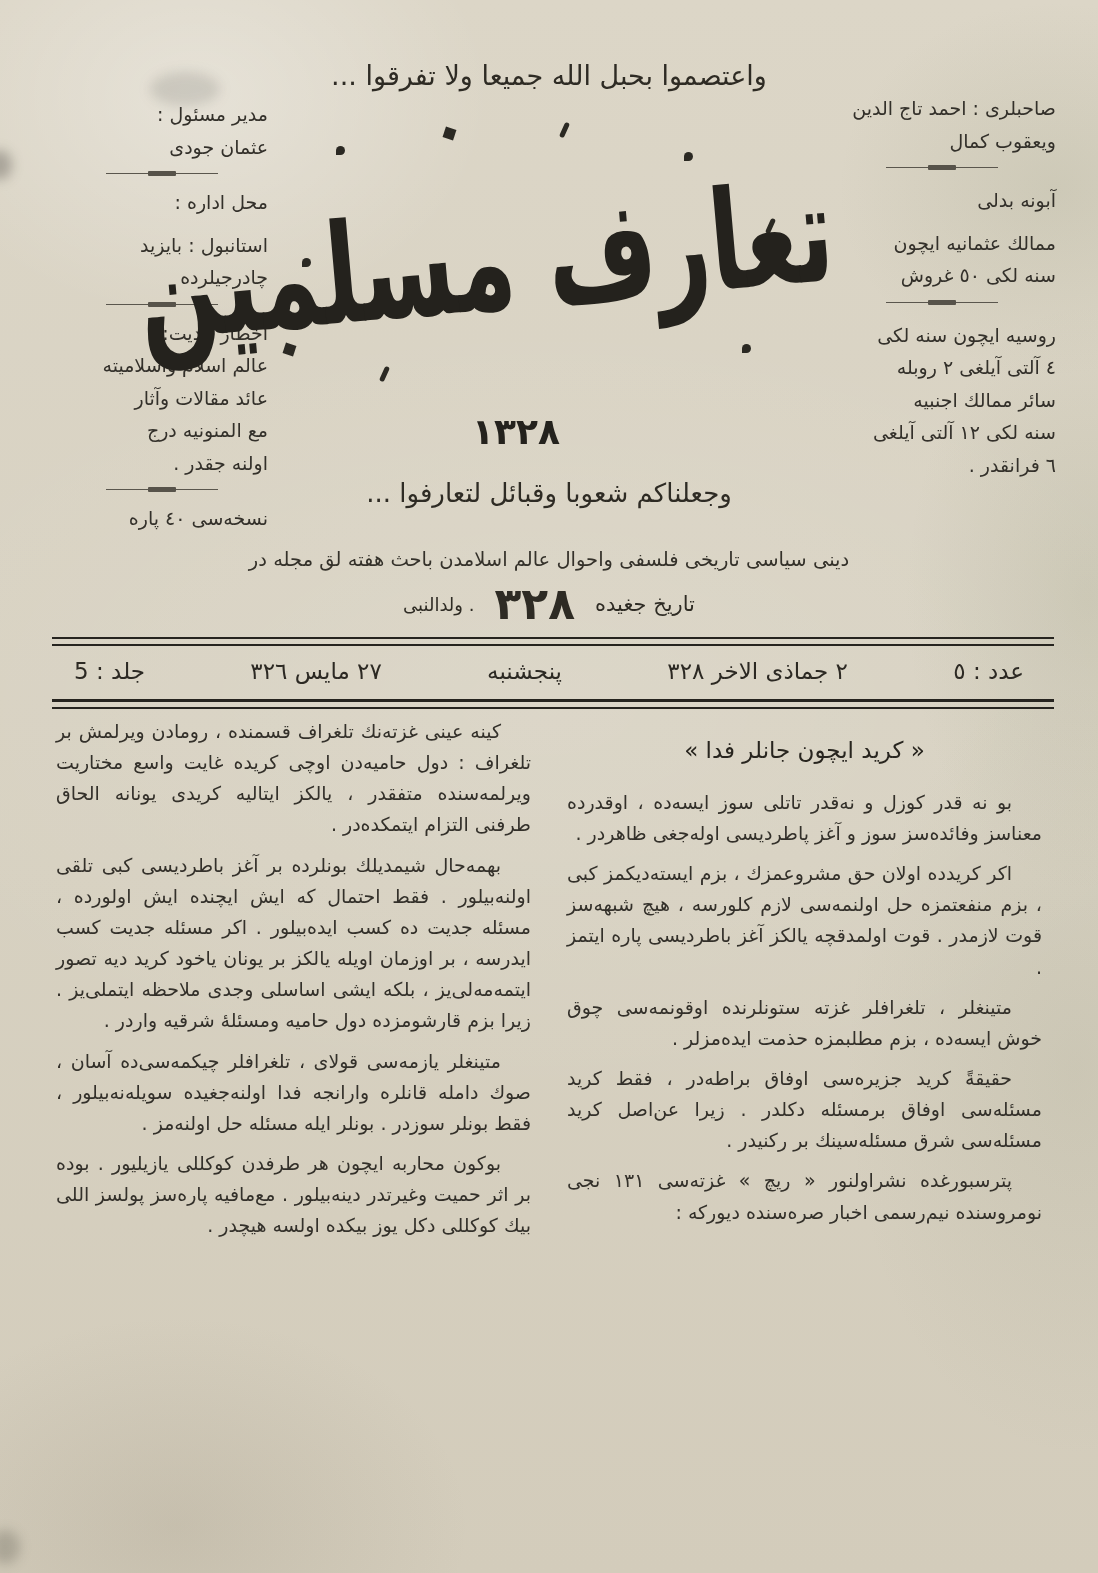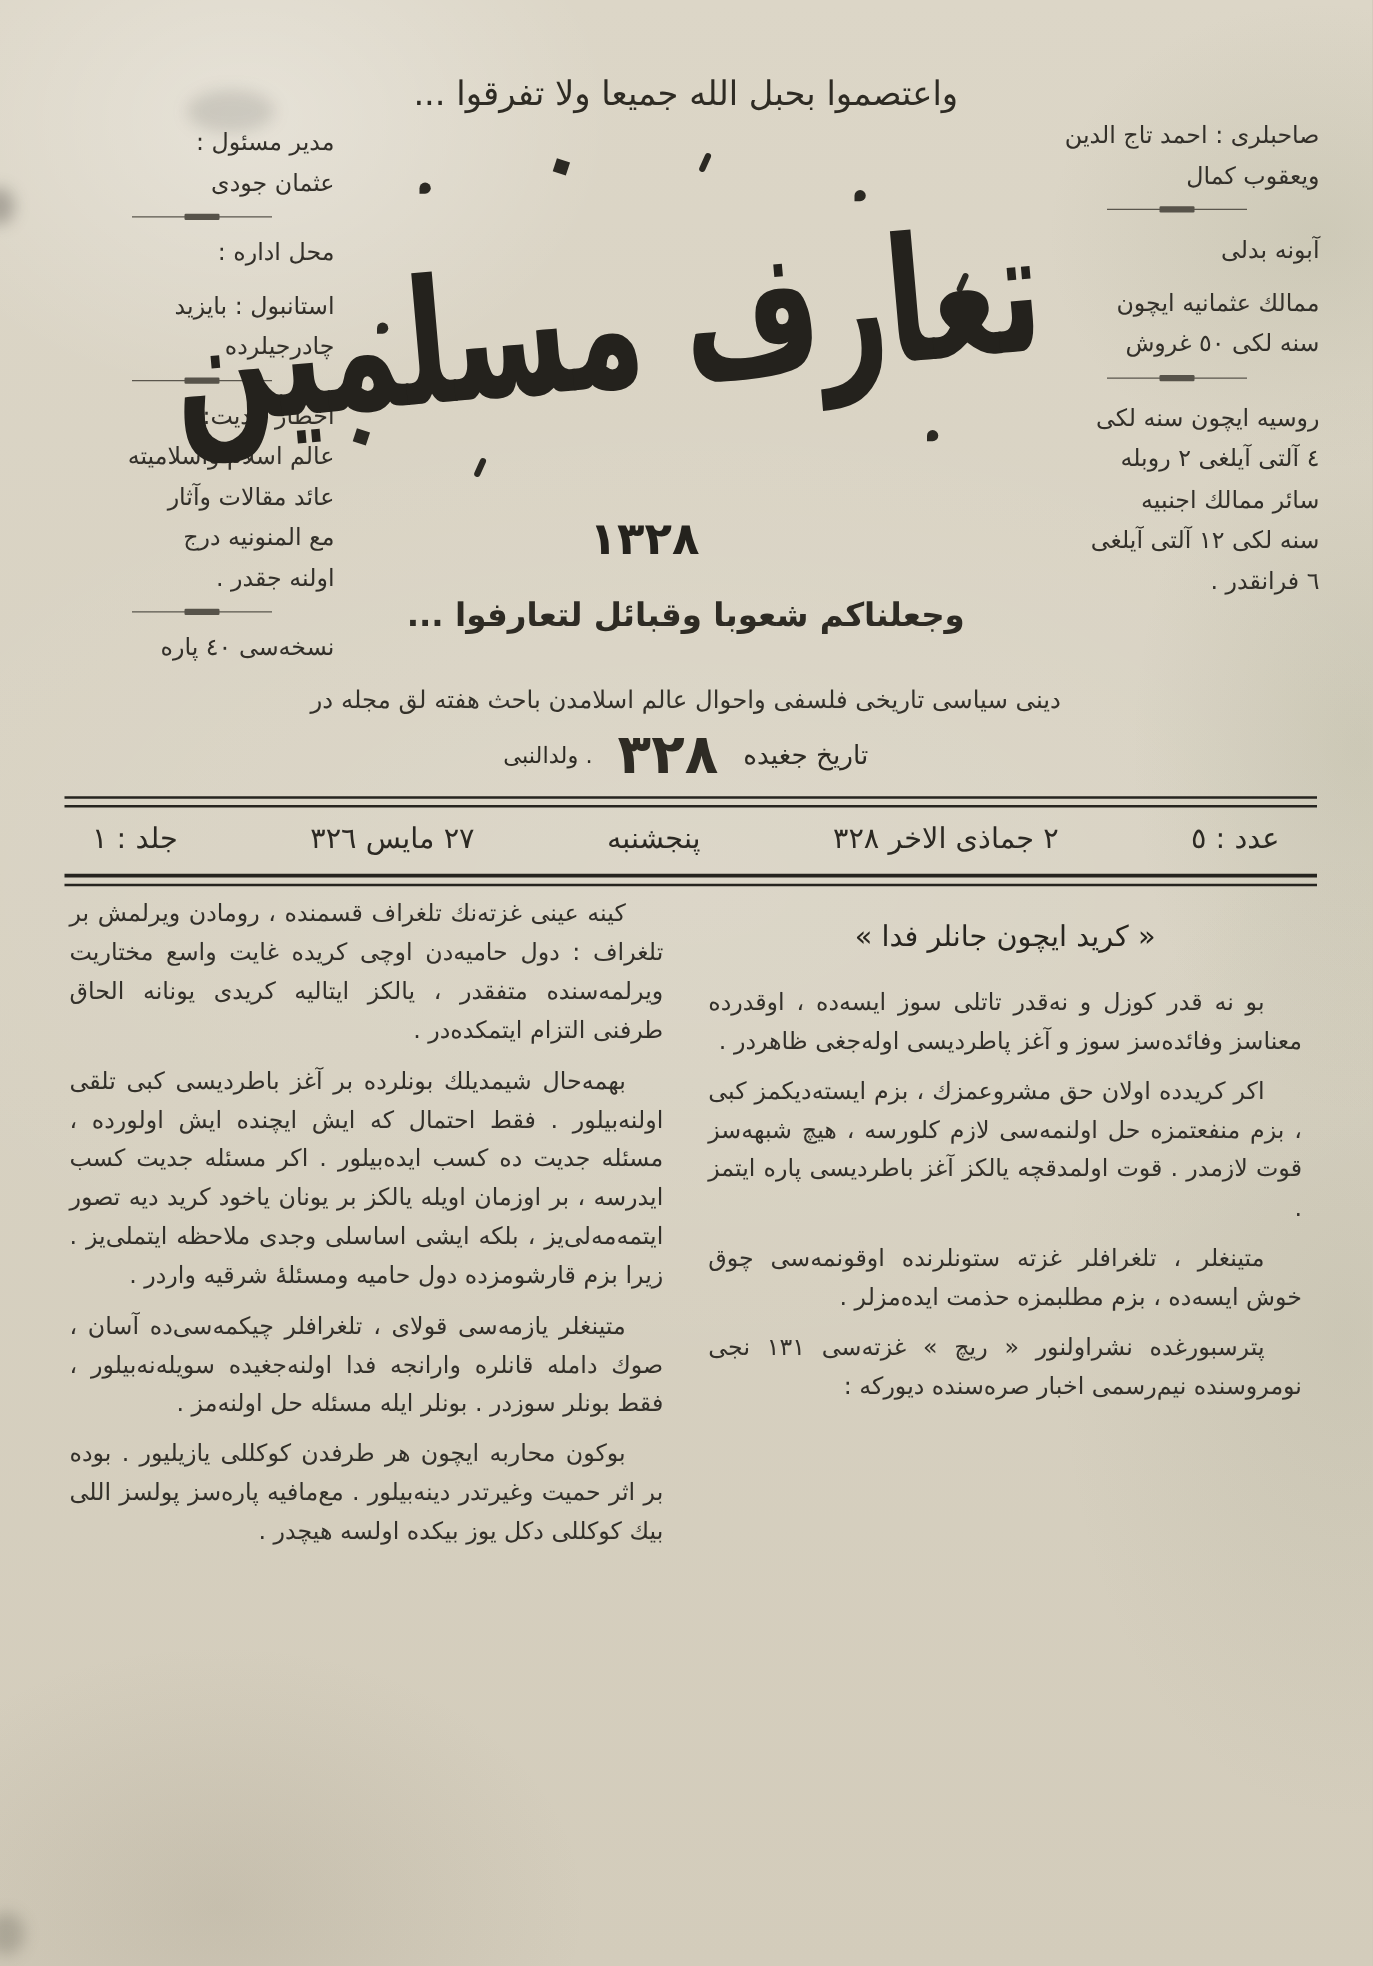--- a/index.html
+++ b/index.html
@@ -56,21 +56,21 @@
     text-align:center;font-size:36px;font-weight:bold;color:#24221d;
     letter-spacing:58px;margin-left:-29px;direction:ltr;
   }
   .orn{position:absolute;background:#2b2923;pointer-events:none;}
   .orn.dot{width:9px;height:9px;border-radius:50% 50% 50% 0;}
   .orn.sq{width:11px;height:11px;transform:rotate(18deg);}
   .orn.tick{width:5px;height:16px;border-radius:3px;transform:rotate(24deg);}
 
   .bottom-verse{
     position:absolute;top:478px;left:0;width:100%;
-    text-align:center;font-size:26px;direction:rtl;color:#2e2b24;font-weight:bold;
+    text-align:center;font-size:26px;direction:rtl;color:#2e2b24;
   }
   .tagline{
     position:absolute;top:548px;left:0;width:100%;
     text-align:center;font-size:19.5px;direction:rtl;color:#34312a;
   }
   .founding{
     position:absolute;top:582px;left:0;width:100%;
     display:flex;justify-content:center;align-items:center;gap:20px;
     direction:rtl;color:#2e2b24;
   }
@@ -167,31 +167,32 @@
     <span class="f-suffix">. ولدالنبى</span>
   </div>
 
   <div class="rule rule-top"></div>
 
   <div class="dateline">
     <span>عدد : ٥</span>
     <span>٢ جماذى الاخر ٣٢٨</span>
     <span>پنجشنبه</span>
     <span>٢٧ مايس ٣٢٦</span>
-    <span>جلد : ١</span>
+    <span>جلد : 5</span>
   </div>
 
   <div class="rule rule-bottom"></div>
 
   <div class="body-cols">
     <div class="col">
       <p class="headline">« كريد ايچون جانلر فدا »</p>
       <p>بو نه قدر كوزل و نه‌قدر تاتلى سوز ايسه‌ده ، اوقدرده معناسز وفائده‌سز سوز و آغز پاطرديسى اوله‌جغى ظاهردر .</p>
       <p>اكر كريدده اولان حق مشروعمزك ، بزم ايسته‌ديكمز كبى ، بزم منفعتمزه حل اولنمه‌سى لازم كلورسه ، هيچ شبهه‌سز قوت لازمدر . قوت اولمدقچه يالكز آغز باطرديسى پاره ايتمز .</p>
       <p>متينغلر ، تلغرافلر غزته ستونلرنده اوقونمه‌سى چوق خوش ايسه‌ده ، بزم مطلبمزه حذمت ايده‌مزلر .</p>
+      <p>حقيقةً كريد جزيره‌سى اوفاق براطه‌در ، فقط كريد مسئله‌سى اوفاق برمسئله دكلدر . زيرا عن‌اصل كريد مسئله‌سى شرق مسئله‌سينك بر ركنيدر .</p>
       <p>پترسبورغده نشراولنور « ريچ » غزته‌سى ١٣١ نجى نومروسنده نيم‌رسمى اخبار صره‌سنده ديوركه :</p>
     </div>
     <div class="col">
       <p>كينه عينى غزته‌نك تلغراف قسمنده ، رومادن ويرلمش بر تلغراف : دول حاميه‌دن اوچى كريده غايت واسع مختاريت ويرلمه‌سنده متفقدر ، يالكز ايتاليه كريدى يونانه الحاق طرفنى التزام ايتمكده‌در .</p>
       <p>بهمه‌حال شيمديلك بونلرده بر آغز باطرديسى كبى تلقى اولنه‌بيلور . فقط احتمال كه ايش ايچنده ايش اولورده ، مسئله جديت ده كسب ايده‌بيلور . اكر مسئله جديت كسب ايدرسه ، بر اوزمان اويله يالكز بر يونان ياخود كريد ديه تصور ايتمه‌مه‌لى‌يز ، بلكه ايشى اساسلى وجدى ملاحظه ايتملى‌يز . زيرا بزم قارشومزده دول حاميه ومسئلهٔ شرقيه واردر .</p>
       <p>متينغلر يازمه‌سى قولاى ، تلغرافلر چيكمه‌سى‌ده آسان ، صوك دامله قانلره وارانجه فدا اولنه‌جغيده سويله‌نه‌بيلور ، فقط بونلر سوزدر . بونلر ايله مسئله حل اولنه‌مز .</p>
       <p>بوكون محاربه ايچون هر طرفدن كوكللى يازيليور . بوده بر اثر حميت وغيرتدر دينه‌بيلور . مع‌مافيه پاره‌سز پولسز اللى بيك كوكللى دكل يوز بيكده اولسه هيچدر .</p>
     </div>
   </div>
 

